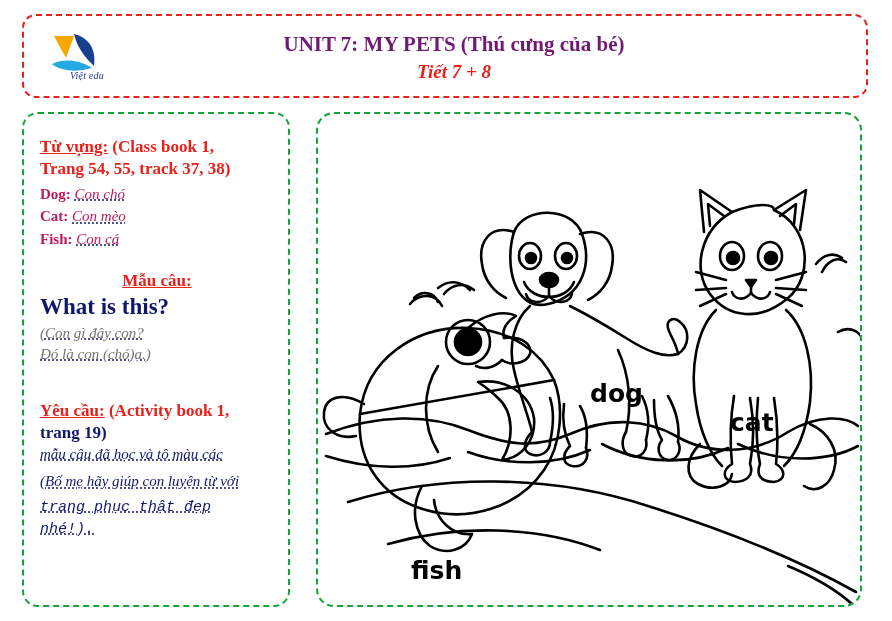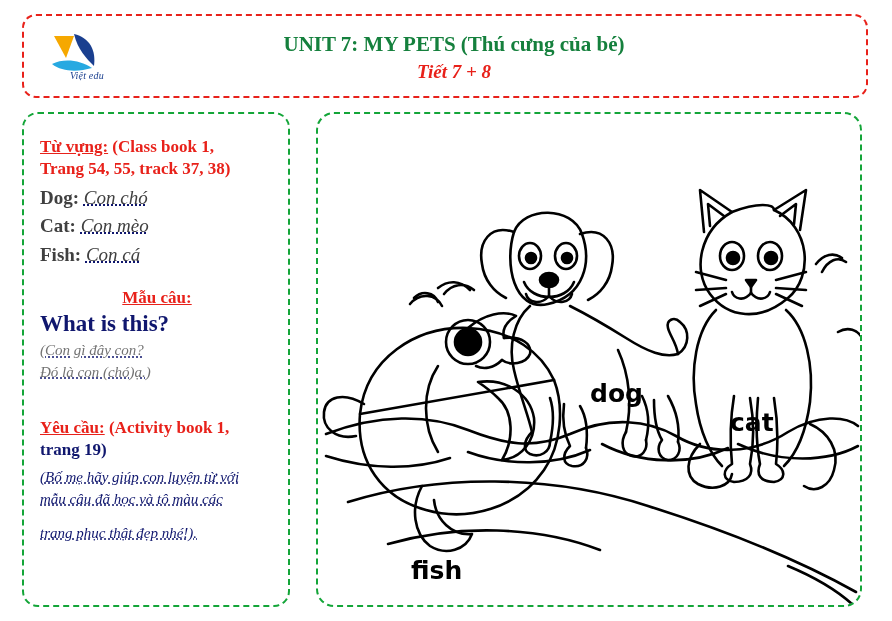--- a/index.html
+++ b/index.html
@@ -57,21 +57,21 @@
     position: absolute;
     left: 150px;
     top: 16px;
     width: 560px;
     text-align: center;
   }
   .title-main {
     font-family: "Liberation Serif", serif;
     font-weight: bold;
     font-size: 21px;
-    color: #15803d;
+    color: #701a75;
     white-space: nowrap;
   }
   .title-sub {
     margin-top: 4px;
     font-family: "Liberation Serif", serif;
     font-weight: bold;
     font-style: italic;
     font-size: 19px;
     color: #e8211a;
   }
@@ -106,22 +106,22 @@
     font-weight: bold;
     font-size: 17px;
     color: #10176e;
     line-height: 1.28;
   }
   .red { color: #e8211a; }
   .u { text-decoration: underline; }
 
   .vocab-line {
     font-family: "Liberation Serif", serif;
-    font-size: 19px;
-    color: #404040;
+    font-size: 15px;
+    color: #be185d;
     line-height: 1.45;
     margin-top: 1px;
   }
   .vocab-line b { font-weight: bold; }
   .vocab-line i {
     font-style: italic;
     font-weight: normal;
     text-decoration: underline;
     text-decoration-style: dotted;
     text-decoration-color: #10176e;
@@ -253,23 +253,23 @@
     <div class="model-vi">(Con gì đây con?</div>
     <div class="model-vi">Đó là con (chó)ạ.)</div>
 
     <div class="section-gap" style="height:34px;"></div>
 
     <div class="req-head">
       <span class="red u">Yêu cầu:</span><span class="red"> (Activity book 1,</span>
     </div>
     <div class="req-head red">trang 19)</div>
 
+    <div class="req-body" style="margin-top:0;">mẫu câu đã học và tô màu các</div>
     <div class="req-body">(Bố mẹ hãy giúp con luyện từ với</div>
-    <div class="req-body" style="margin-top:0;">mẫu câu đã học và tô màu các</div>
-    <div class="req-body" style="margin-top:12px;">trang phục thật đẹp nhé!).</div>
+    <div class="req-body" style="margin-top:4px;font-family:Liberation Mono, monospace;">trang phục thật đẹp nhé!).</div>
   </div>
 
   <div class="right-box">
 
     <svg class="art" viewBox="0 0 546 495" xmlns="http://www.w3.org/2000/svg">
       <g fill="none" stroke="#000" stroke-width="2.6" stroke-linecap="round" stroke-linejoin="round">
 
         <path d="M8 320 C60 300 110 300 150 316 C186 330 214 336 252 320 C292 302 330 306 358 322 C392 342 436 340 470 318 C500 300 528 302 540 312"></path>
         <path d="M8 342 C52 356 96 356 132 344"></path>
         <path d="M150 338 C188 352 236 352 272 336"></path>

